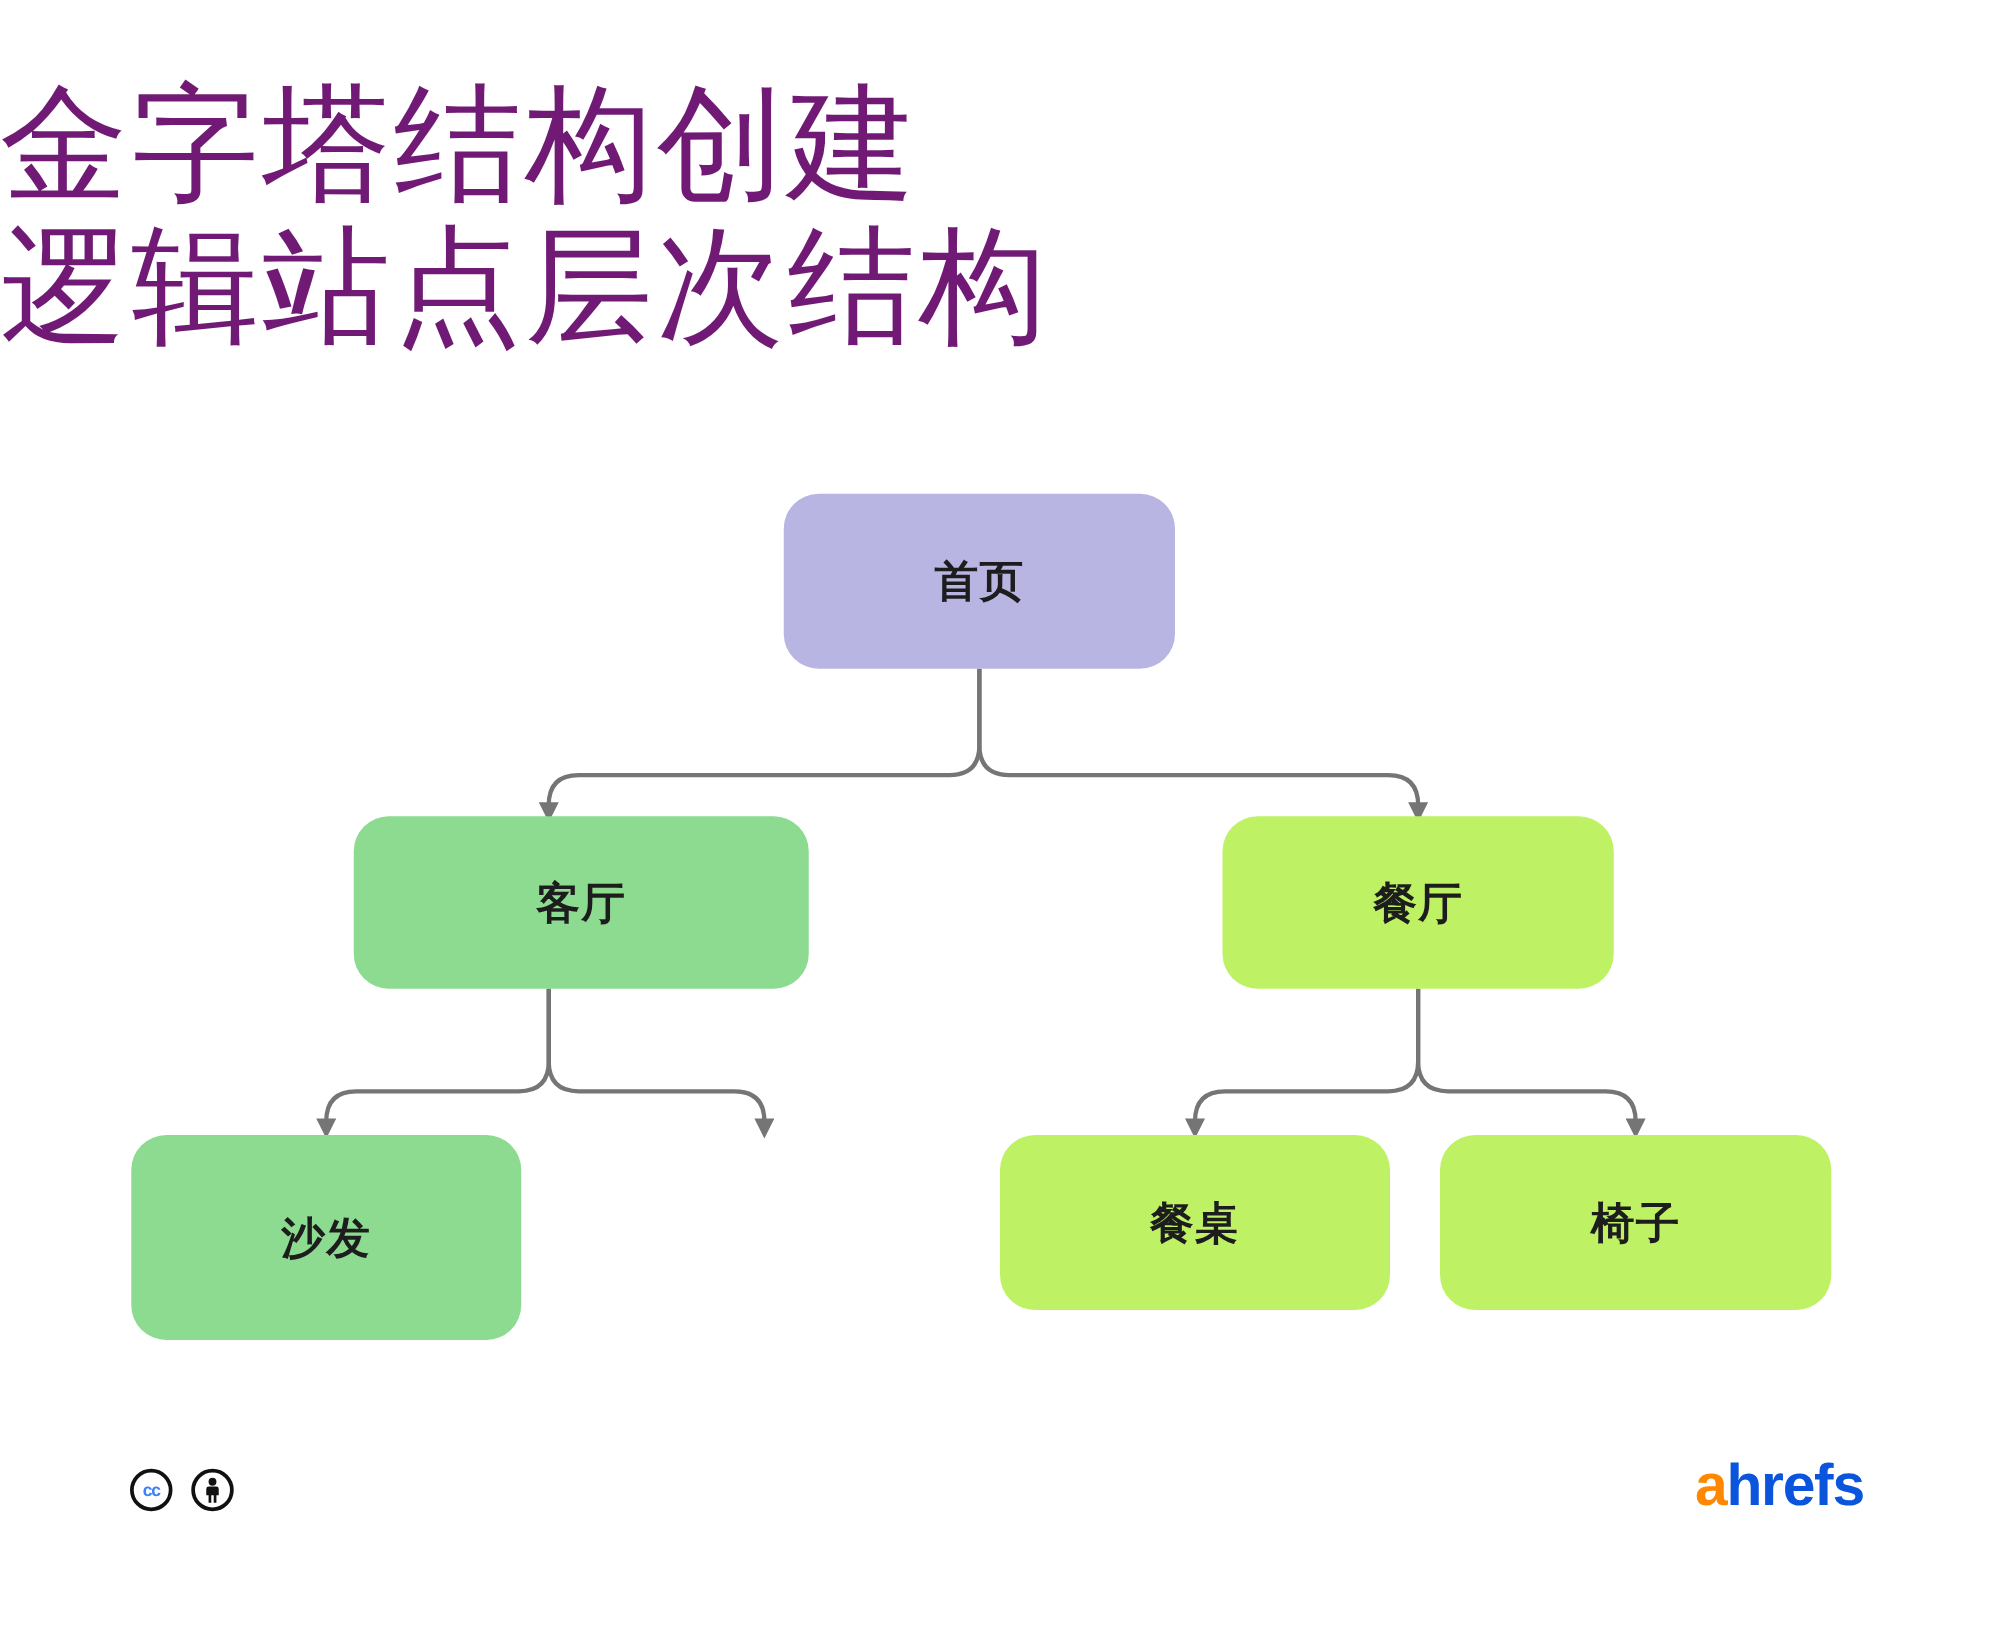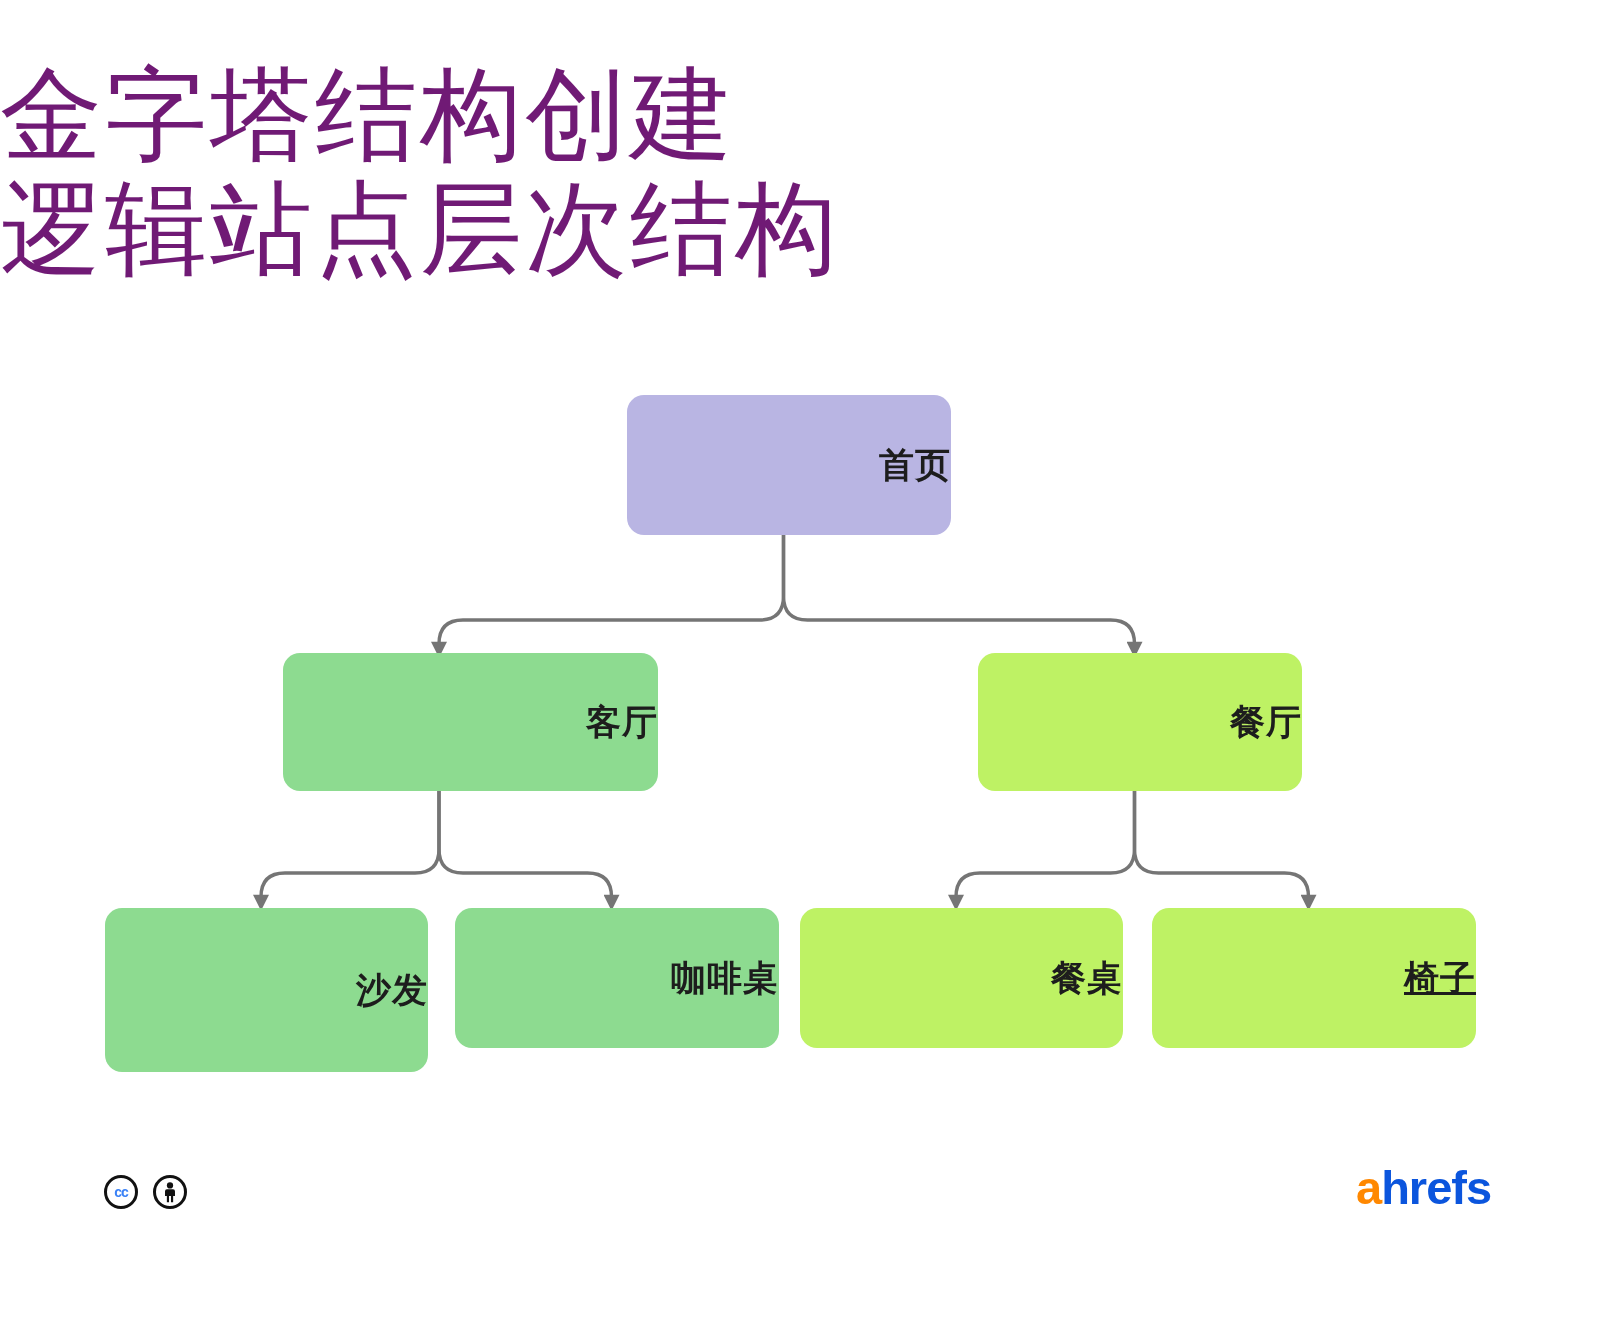--- a/index.html
+++ b/index.html
@@ -18,36 +18,35 @@
     font-weight:400;letter-spacing:3px;
     color:#701a75;
   }
   .title-line{display:block;}
   
   .connectors{position:absolute;left:0;top:0;width:1600px;height:1317px;}
   .connectors path.link{fill:none;stroke:#757575;stroke-width:3.4;}
   
   .node{
     position:absolute;
-    display:flex;align-items:center;justify-content:flex-end;
-    border-radius:17px;
+    display:flex;align-items:center;justify-content:center;
+    border-radius:28px;
     color:#1d1d1d;
-    padding-left:11px;
   }
   .node-label{font-size:35px;font-weight:700;letter-spacing:1px;}
   .node--purple{background:#b9b5e3;}
   .node--green{background:#8ddb90;}
   .node--orange{background:#bef264;}
   #node-root        {left:627px; top:395px; width:313px; height:140px;}
   #node-living-room {left:283px; top:653px; width:364px; height:138px;}
   #node-dining-room {left:978px; top:653px; width:313px; height:138px;}
   #node-sofa        {left:105px; top:908px; width:312px; height:164px;}
   #node-coffee-table{left:455px; top:908px; width:313px; height:140px;}
   #node-dining-table{left:800px; top:908px; width:312px; height:140px;}
-  #node-chair       {left:1152px;top:908px; width:313px; height:140px;text-decoration:underline;}
+  #node-chair       {left:1152px;top:908px; width:313px; height:140px;}
   
   .license{
     position:absolute;left:104px;top:1175px;
     display:flex;gap:15px;align-items:center;
   }
   .badge{
     width:34px;height:34px;border-radius:50%;
     border:3px solid #111111;box-sizing:border-box;
     display:flex;align-items:center;justify-content:center;
   }
@@ -98,23 +97,20 @@
   </div>
 
   <div class="node node--orange" id="node-dining-room">
     <span class="node-label">餐厅</span>
   </div>
 
   <div class="node node--green" id="node-sofa">
     <span class="node-label">沙发</span>
   </div>
 
-  <div class="node node--green" id="node-coffee-table">
-    <span class="node-label">咖啡桌</span>
-  </div>
 
   <div class="node node--orange" id="node-dining-table">
     <span class="node-label">餐桌</span>
   </div>
 
   <div class="node node--orange" id="node-chair">
     <span class="node-label">椅子</span>
   </div>
 
   <div class="license">

